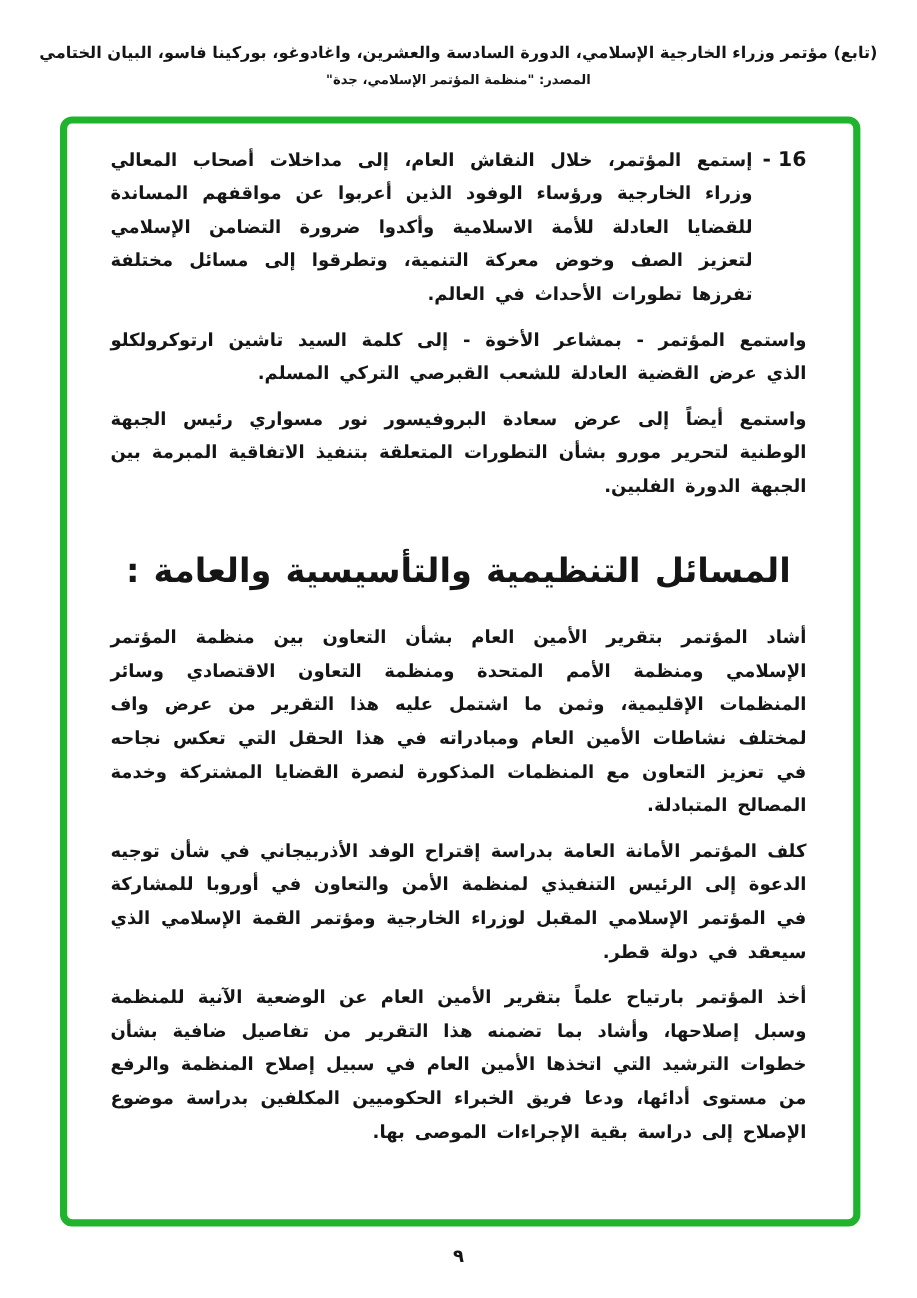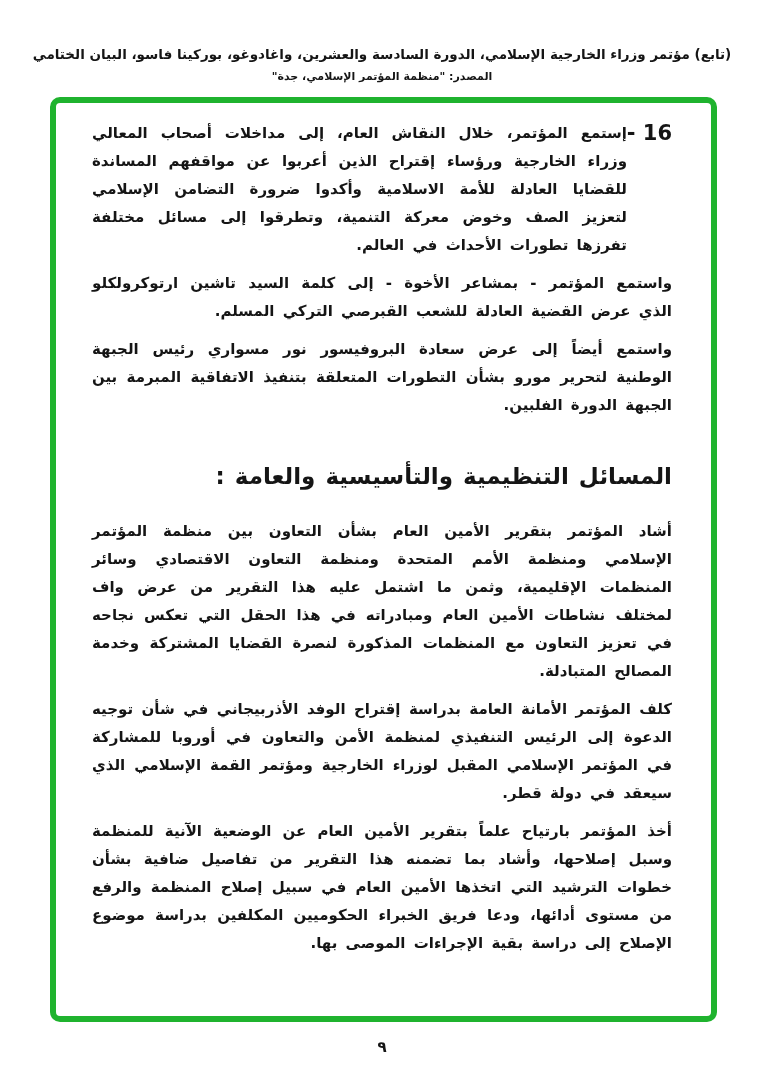--- a/index.html
+++ b/index.html
@@ -10,21 +10,21 @@
   body {
     position: relative;
     width: 764px;
     height: 1082px;
     overflow: hidden;
     font-family: "DejaVu Sans", sans-serif;
     color: #151515;
   }
   .header {
     position: absolute;
-    top: 46px;
+    top: 36px;
     left: 0;
     width: 764px;
     text-align: center;
     direction: rtl;
   }
   .header-title {
     font-size: 13.5px;
     font-weight: 700;
     letter-spacing: 0px;
     white-space: nowrap;
@@ -56,40 +56,40 @@
     overflow: hidden;
   }
   .para {
     display: flex;
     flex-direction: row;
     margin: 0 0 10px 0;
   }
   .para-marker {
     flex: 0 0 45px;
     width: 45px;
-    font-size: 21px;
+    font-size: 17px;
     font-weight: 700;
     line-height: 28px;
     text-align: right;
     white-space: nowrap;
   }
   .para-text {
     flex: 1 1 auto;
     font-size: 15px;
     font-weight: 700;
     line-height: 28px;
     text-align: justify;
     word-spacing: 3px;
   }
   .section-heading {
     margin: 40px 0 24px 0;
-    font-size: 23px;
+    font-size: 28px;
     font-weight: 700;
     line-height: 34px;
-    text-align: right;
+    text-align: center;
     word-spacing: 2px;
   }
   .page-number {
     position: absolute;
     top: 1038px;
     left: 0;
     width: 764px;
     text-align: center;
     font-size: 15px;
     font-weight: 700;
@@ -103,21 +103,21 @@
   <div class="header-title">(تابع) مؤتمر وزراء الخارجية الإسلامي، الدورة السادسة والعشرين، واغادوغو، بوركينا فاسو، البيان الختامي</div>
   <div class="header-source">المصدر:  "منظمة المؤتمر الإسلامي، جدة"</div>
 </div>
 
 <div class="green-box"></div>
 
 <div class="content">
 
   <div class="para">
     <div class="para-marker">16 -</div>
-    <div class="para-text">إستمع المؤتمر، خلال النقاش العام، إلى مداخلات أصحاب المعالي وزراء الخارجية ورؤساء إقتراح الذين أعربوا عن مواقفهم المساندة للقضايا العادلة للأمة الاسلامية وأكدوا ضرورة التضامن الإسلامي لتعزيز الصف وخوض معركة التنمية، وتطرقوا إلى مسائل مختلفة تفرزها تطورات الأحداث في العالم.</div>
+    <div class="para-text">إستمع المؤتمر، خلال النقاش العام، إلى مداخلات أصحاب المعالي وزراء الخارجية ورؤساء الوفود الذين أعربوا عن مواقفهم المساندة للقضايا العادلة للأمة الاسلامية وأكدوا ضرورة التضامن الإسلامي لتعزيز الصف وخوض معركة التنمية، وتطرقوا إلى مسائل مختلفة تفرزها تطورات الأحداث في العالم.</div>
   </div>
 
   <div class="para">
     <div class="para-text">واستمع المؤتمر - بمشاعر الأخوة - إلى كلمة السيد تاشين ارتوكرولكلو الذي عرض القضية العادلة للشعب القبرصي التركي المسلم.</div>
   </div>
 
   <div class="para">
     <div class="para-text">واستمع أيضاً إلى عرض سعادة البروفيسور نور مسواري رئيس الجبهة الوطنية لتحرير  مورو بشأن التطورات المتعلقة بتنفيذ الاتفاقية المبرمة بين الجبهة الدورة الفلبين.</div>
   </div>
 

